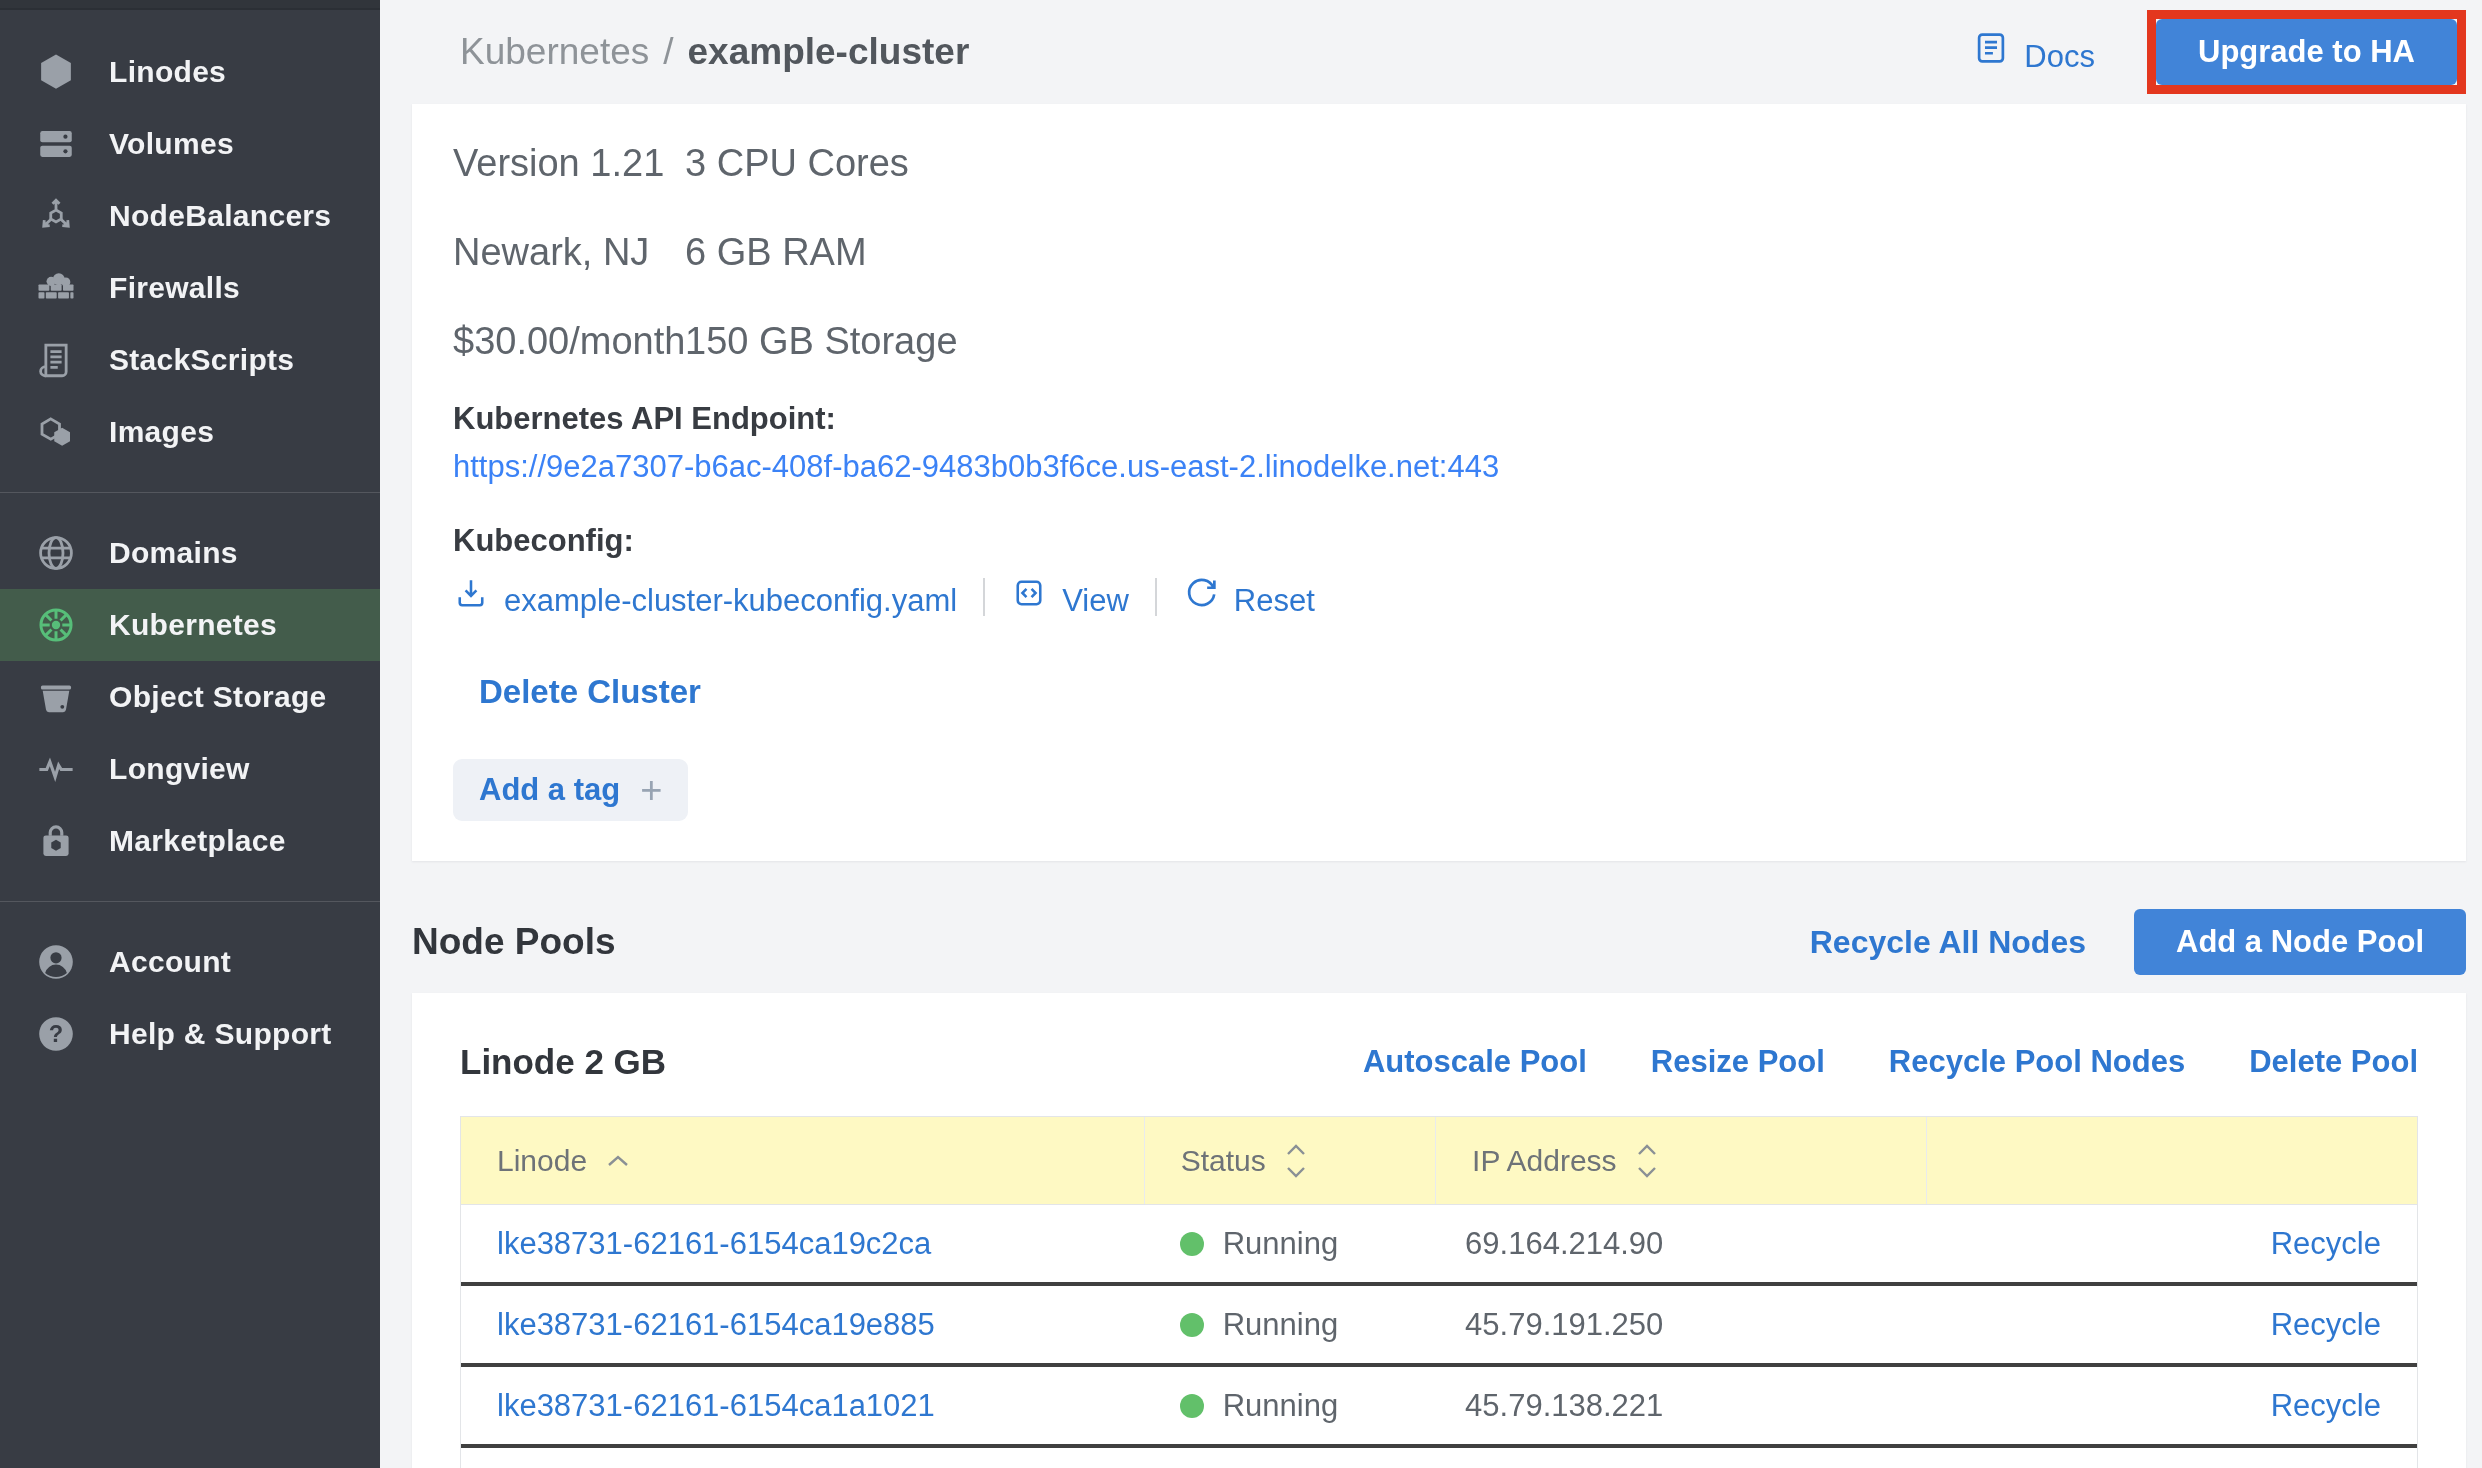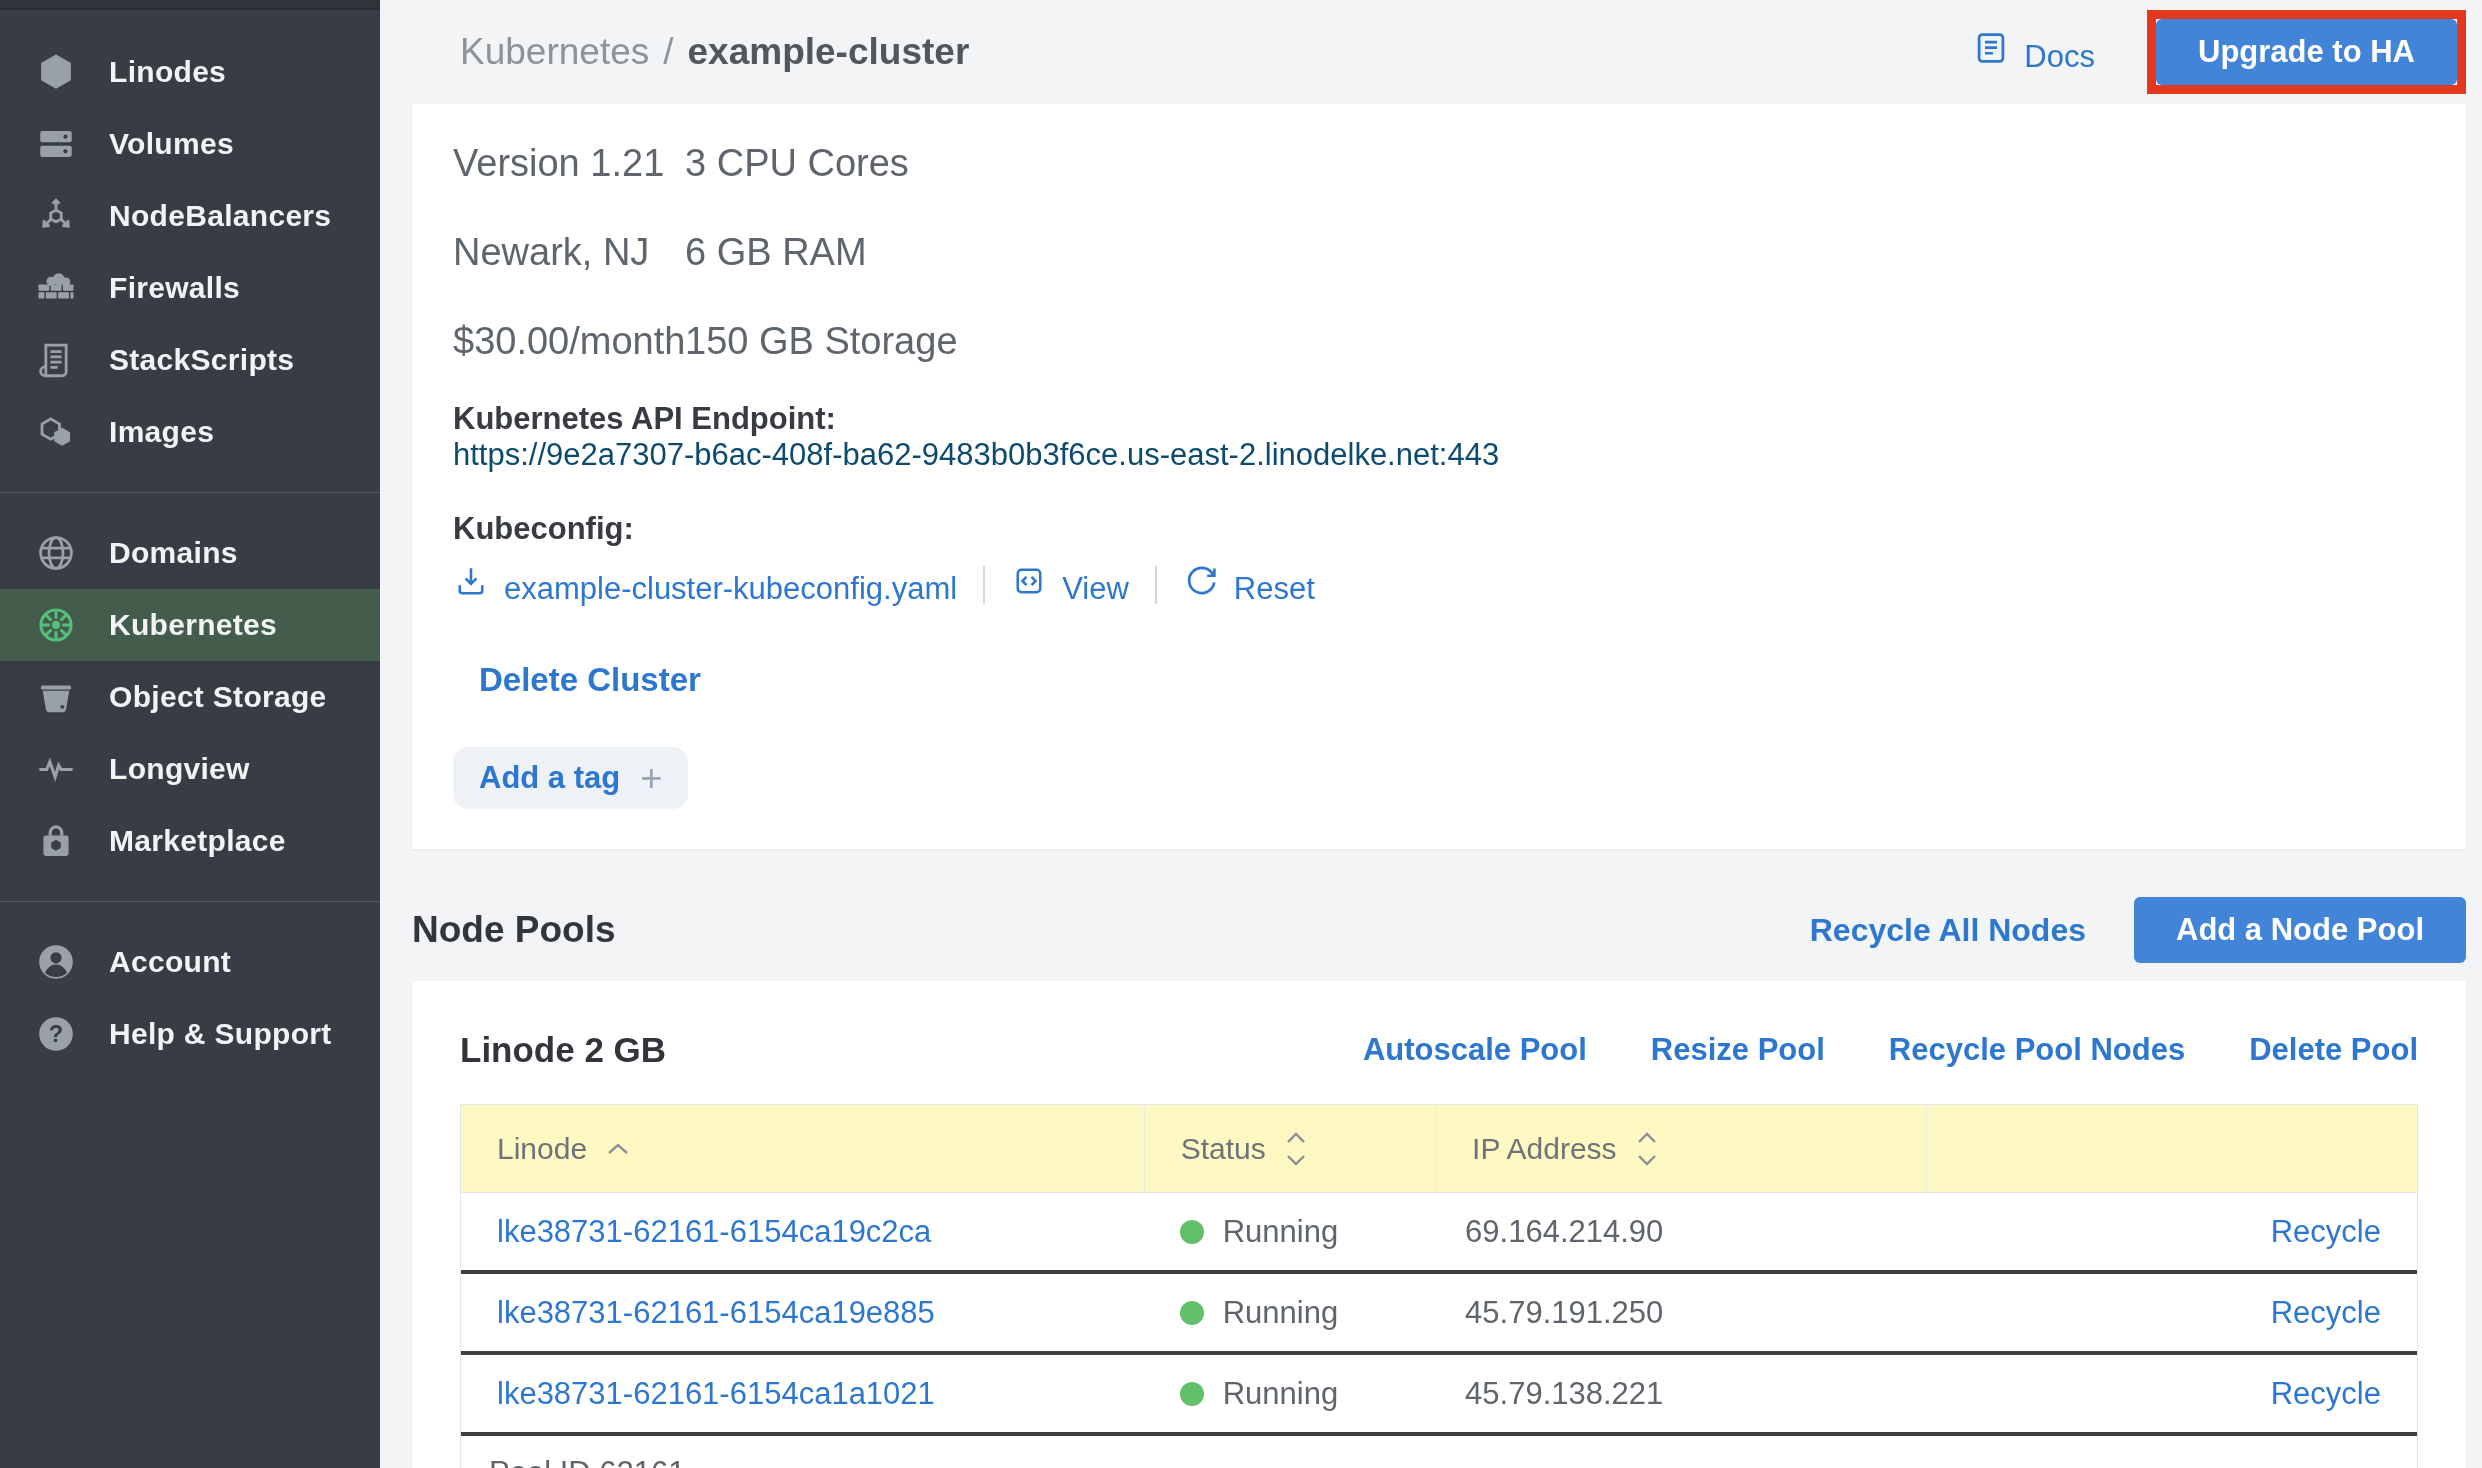--- a/index.html
+++ b/index.html
@@ -30,27 +30,27 @@
   .annotation { border:9px solid #e3371e; }
   .btn-primary { background:#4184d8; color:#fff; font-family:inherit; font-size:31px; font-weight:700;
                  border:none; border-radius:6px; height:66px; padding:0 42px; cursor:pointer; white-space:nowrap; }
 
   .card { background:#fff; box-shadow:0 1px 2px rgba(50,54,60,.08); }
 
   
   .summary-card { padding:38px 48px 40px 41px; }
   .summary-grid { display:grid; grid-template-columns:232px auto; row-gap:46px; font-size:38px; color:#5f656c; width:fit-content; }
   .block-label { font-weight:700; color:#383c42; font-size:31px; margin-top:38px; }
-  .endpoint-url { font-size:31px; color:#0c4a6e; margin-top:0; }
+  .endpoint-url { font-size:31px; color:#3b82f6; margin-top:12px; }
   .kubeconfig-row { display:flex; align-items:center; gap:26px; margin-top:16px; }
   .kc-link { display:flex; align-items:flex-end; gap:15px; color:#2e77d0; font-size:31px; text-decoration:none; cursor:pointer; }
   .kc-link svg { width:36px; height:36px; }
   .vsep { width:2px; height:38px; background:#d4d6d9; }
   .delete-cluster { display:inline-block; margin:54px 0 0 26px; color:#2e77d0; font-weight:700; font-size:33px; text-decoration:none; cursor:pointer; }
-  .add-tag { display:flex; width:fit-content; margin-top:48px; background:#eef1f6; border:none; border-radius:15px; height:62px;
+  .add-tag { display:flex; width:fit-content; margin-top:48px; background:#eef1f6; border:none; border-radius:9px; height:62px;
              padding:0 26px; align-items:center; gap:20px; cursor:pointer; font-family:inherit; }
   .add-tag-label { color:#2e77d0; font-weight:700; font-size:31px; }
   .add-tag-plus { color:#98a4b3; font-size:38px; font-weight:400; line-height:1; }
 
   
   .section-head { display:flex; align-items:center; justify-content:space-between; margin-top:46px; height:70px; }
   .section-title { font-size:37px; color:#32363c; font-weight:700; }
   .section-actions { display:flex; align-items:center; gap:48px; }
   .text-link { color:#2e77d0; font-weight:700; font-size:32px; text-decoration:none; cursor:pointer; white-space:nowrap; }
 

